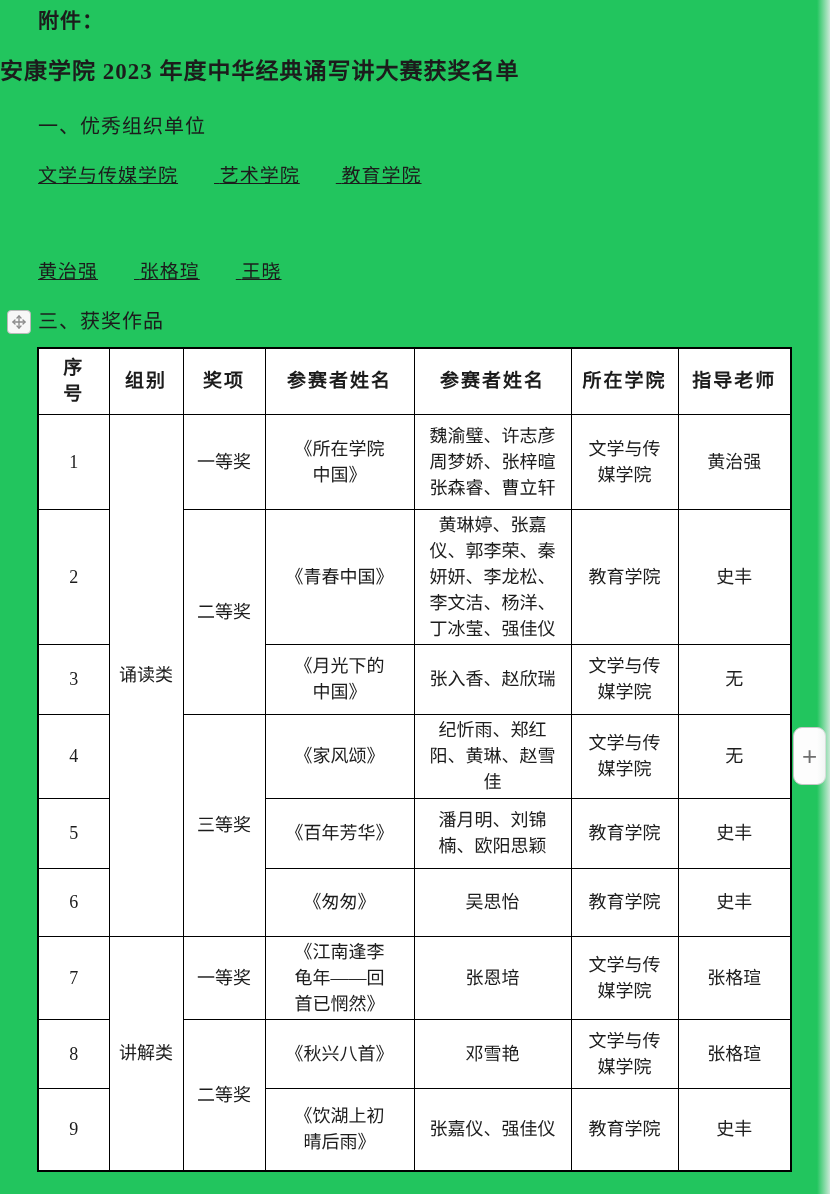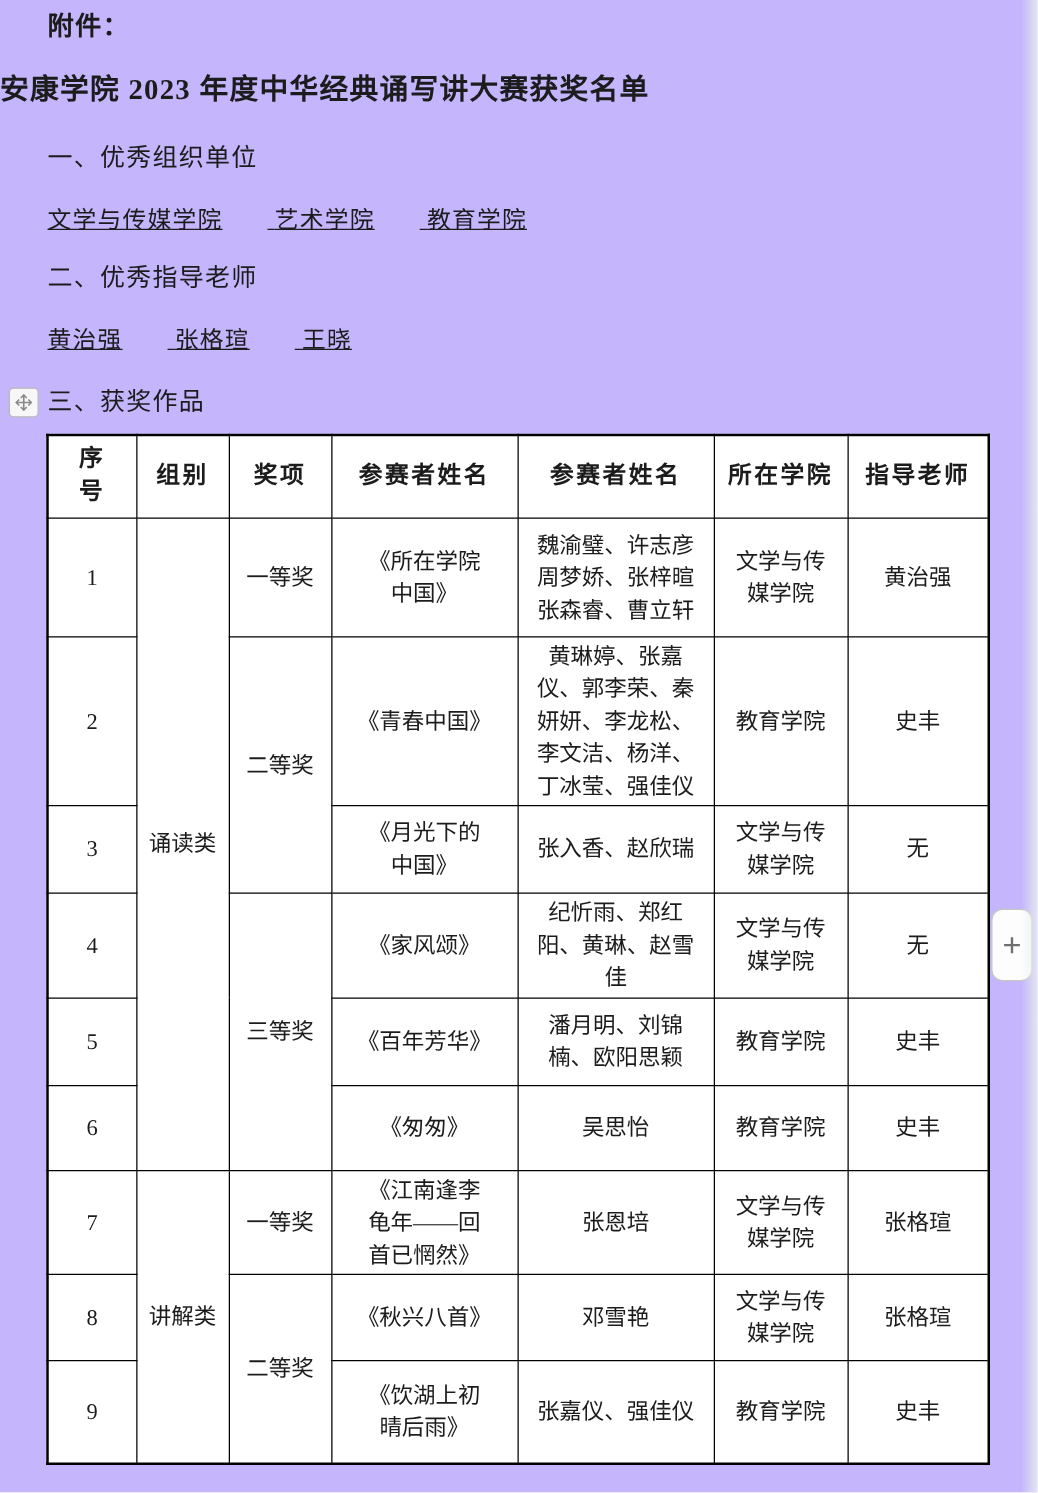--- a/index.html
+++ b/index.html
@@ -1,19 +1,19 @@
 <!DOCTYPE html>
 <html lang="zh-CN"><head>
 <meta charset="utf-8">
 <style>
   html,body{margin:0;padding:0;background:#ffffff;}
   .page{
     position:relative;
     width:830px;height:1194px;
-    background:#c4b5fd;
+    background:#22c55e;
     font-family:"Liberation Serif", serif;
     color:#1c1c1c;
     overflow:hidden;
   }
   .edge-tint{
     position:absolute;top:0;right:0;width:13px;height:100%;
     background:linear-gradient(to right, rgba(235,242,239,0), rgba(231,239,236,.85));
     pointer-events:none;
   }
   .attachment{
@@ -91,21 +91,20 @@
 
   <div class="doc-title">安康学院 2023 年度中华经典诵写讲大赛获奖名单</div>
 
   <div class="sec-heading h1">一、优秀组织单位</div>
   <div class="sec-content c1">
     <span>文学与传媒学院</span>
     <span>艺术学院</span>
     <span>教育学院</span>
   </div>
 
-  <div class="sec-heading h2">二、优秀指导老师</div>
   <div class="sec-content c2">
     <span>黄治强</span>
     <span>张格瑄</span>
     <span>王晓</span>
   </div>
 
   <div class="sec-heading h3">三、获奖作品</div>
 
   <div class="move-handle" title="">
     <span style="display:flex">

